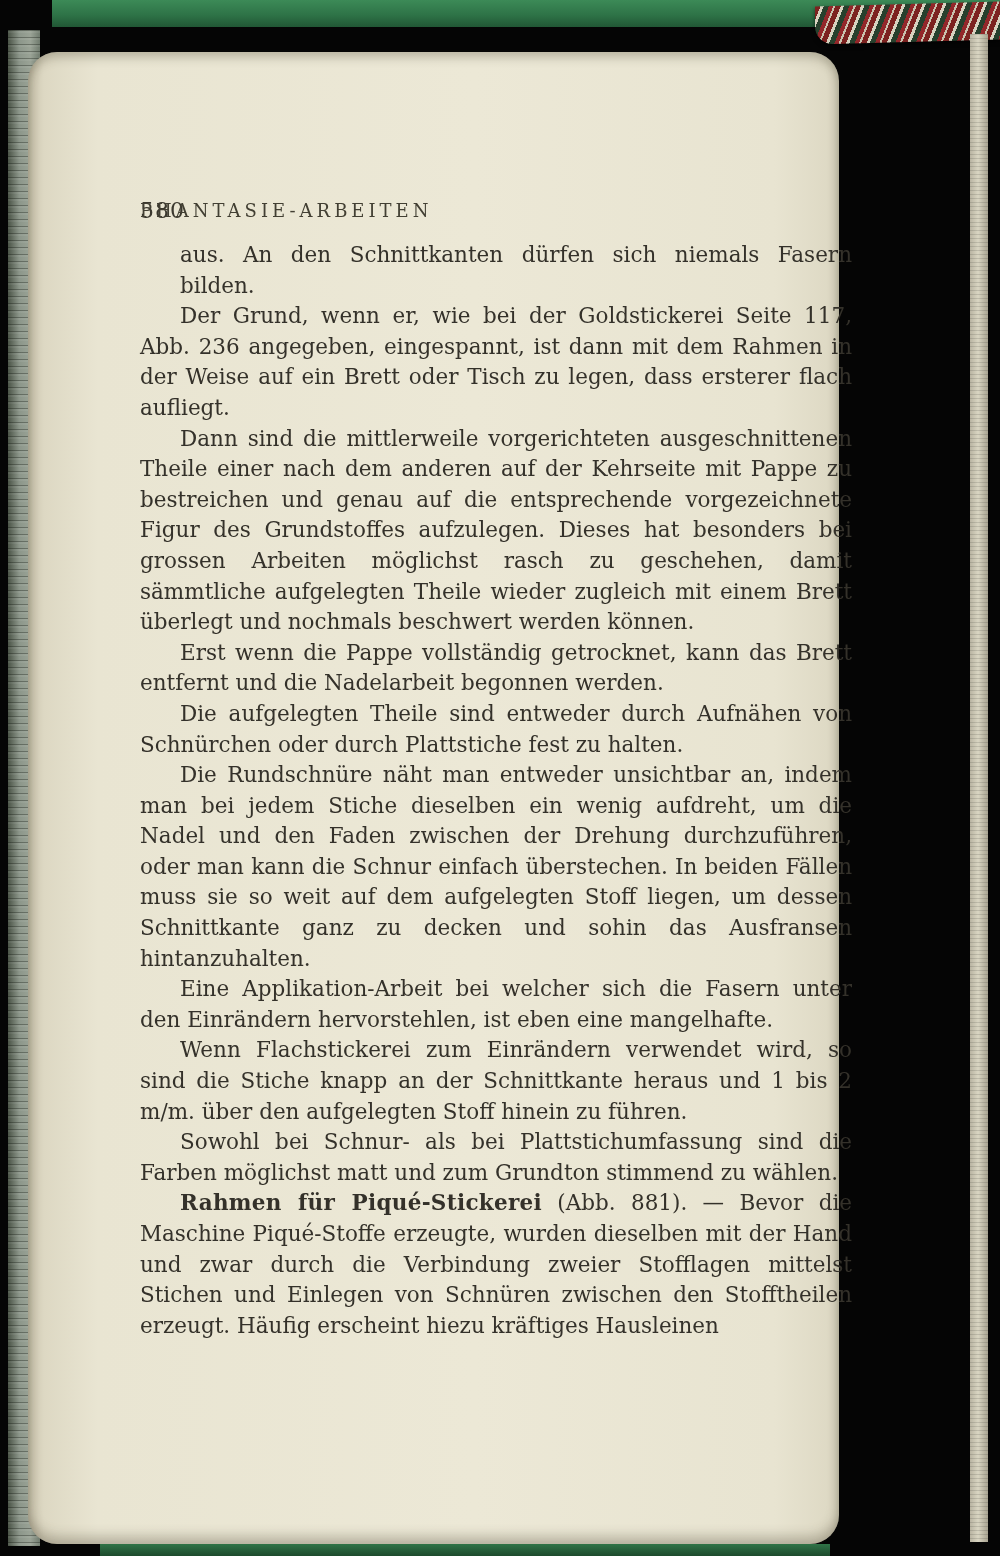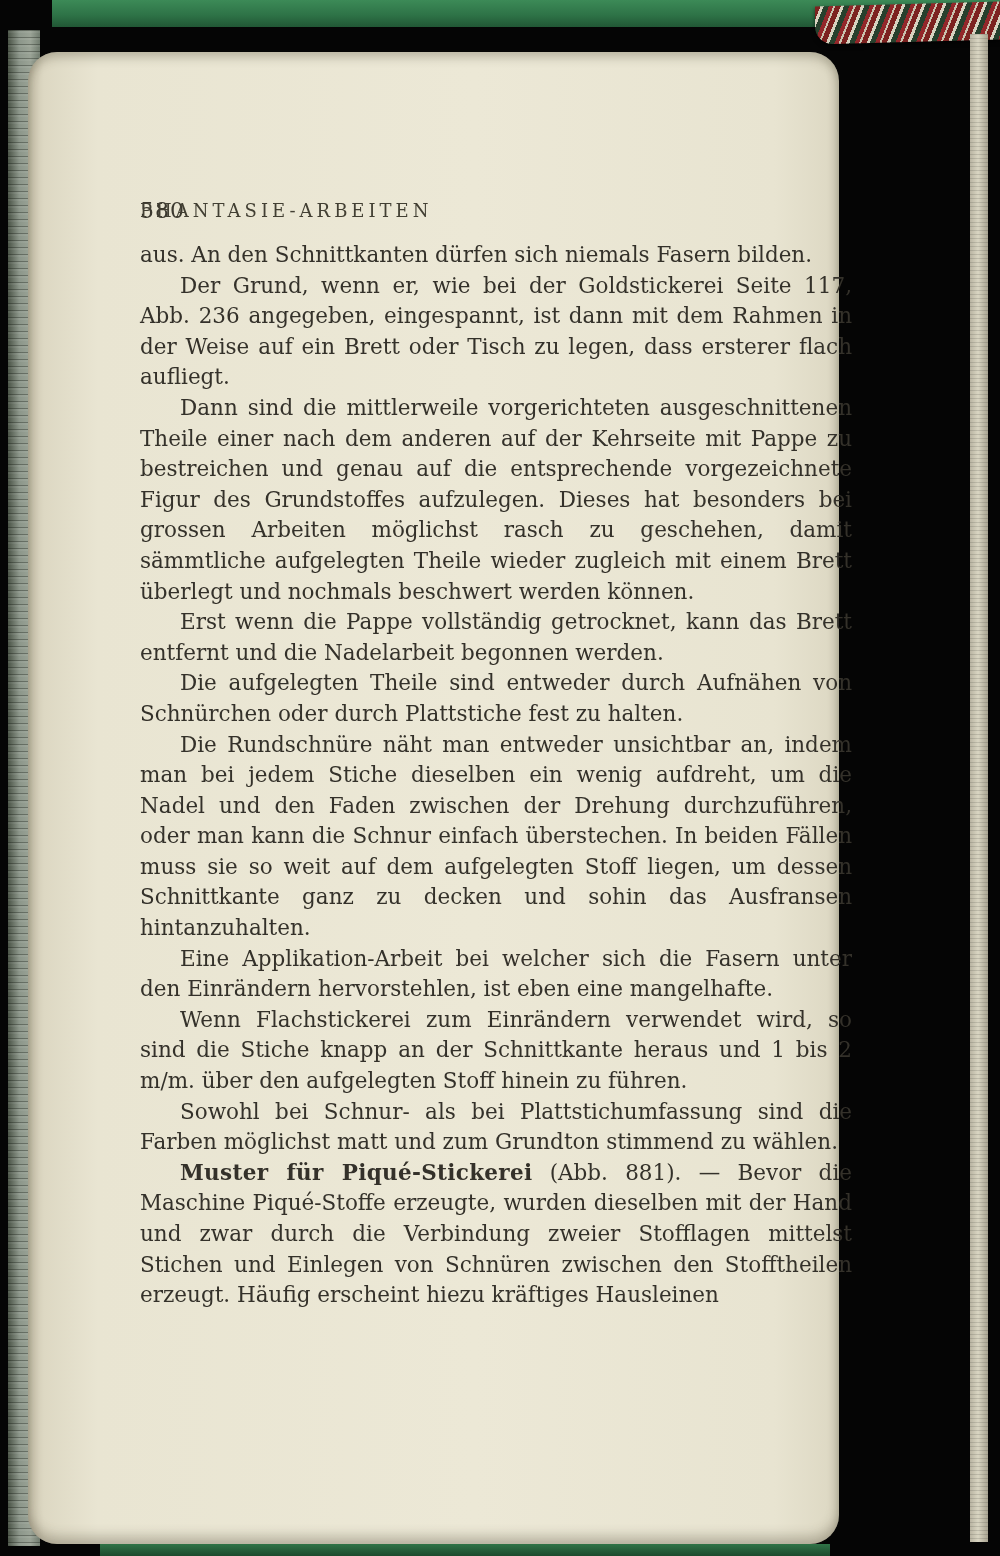--- a/index.html
+++ b/index.html
@@ -62,21 +62,21 @@
   .running-title{
     position:absolute;left:0;right:0;top:6px;text-align:left;
     font-size:18px;letter-spacing:4px;color:#423f33;
   }
   .body-text{
     color:#34312a;
     font-size:21.5px;line-height:30.6px;
     text-align:justify;
   }
   .body-text p{margin:0;text-indent:40px;}
-  .body-text p.noindent{text-indent:0;}
+  .body-text p.noindent{text-indent:0;margin-left:40px;}
   .body-text b{font-weight:bold;letter-spacing:.3px;}
 </style>
 </head>
 <body>
 
 <div class="canvas">
   <div class="top-edge"></div>
   <div class="deco-edge"></div>
   <div class="left-edges"></div>
   <div class="right-edges"></div>
@@ -93,18 +93,18 @@
       <div class="body-text">
         <p class="noindent">aus. An den Schnittkanten dürfen sich niemals Fasern bilden.</p>
         <p>Der Grund, wenn er, wie bei der Goldstickerei Seite 117, Abb. 236 angegeben, eingespannt, ist dann mit dem Rahmen in der Weise auf ein Brett oder Tisch zu legen, dass ersterer flach aufliegt.</p>
         <p>Dann sind die mittlerweile vorgerichteten ausgeschnittenen Theile einer nach dem anderen auf der Kehrseite mit Pappe zu bestreichen und genau auf die entsprechende vorgezeichnete Figur des Grundstoffes aufzulegen. Dieses hat besonders bei grossen Arbeiten möglichst rasch zu geschehen, damit sämmtliche aufgelegten Theile wieder zugleich mit einem Brett überlegt und nochmals beschwert werden können.</p>
         <p>Erst wenn die Pappe vollständig getrocknet, kann das Brett entfernt und die Nadelarbeit begonnen werden.</p>
         <p>Die aufgelegten Theile sind entweder durch Aufnähen von Schnürchen oder durch Plattstiche fest zu halten.</p>
         <p>Die Rundschnüre näht man entweder unsichtbar an, indem man bei jedem Stiche dieselben ein wenig aufdreht, um die Nadel und den Faden zwischen der Drehung durchzuführen, oder man kann die Schnur einfach überstechen. In beiden Fällen muss sie so weit auf dem aufgelegten Stoff liegen, um dessen Schnittkante ganz zu decken und sohin das Ausfransen hintanzuhalten.</p>
         <p>Eine Applikation-Arbeit bei welcher sich die Fasern unter den Einrändern hervorstehlen, ist eben eine mangelhafte.</p>
         <p>Wenn Flachstickerei zum Einrändern verwendet wird, so sind die Stiche knapp an der Schnittkante heraus und 1 bis 2 m/m. über den aufgelegten Stoff hinein zu führen.</p>
         <p>Sowohl bei Schnur- als bei Plattstichumfassung sind die Farben möglichst matt und zum Grundton stimmend zu wählen.</p>
-        <p><b>Muster für Piqué-Stickerei</b><span> (Abb. 881). — Bevor die Maschine Piqué-Stoffe erzeugte, wurden dieselben mit der Hand und zwar durch die Verbindung zweier Stofflagen mittelst Stichen und Einlegen von Schnüren zwischen den Stofftheilen erzeugt. Häufig erscheint hiezu kräftiges Hausleinen</span></p>
+        <p><b>Rahmen für Piqué-Stickerei</b><span> (Abb. 881). — Bevor die Maschine Piqué-Stoffe erzeugte, wurden dieselben mit der Hand und zwar durch die Verbindung zweier Stofflagen mittelst Stichen und Einlegen von Schnüren zwischen den Stofftheilen erzeugt. Häufig erscheint hiezu kräftiges Hausleinen</span></p>
       </div>
 
     </div>
   </div>
 </div>
 
 </body></html>

